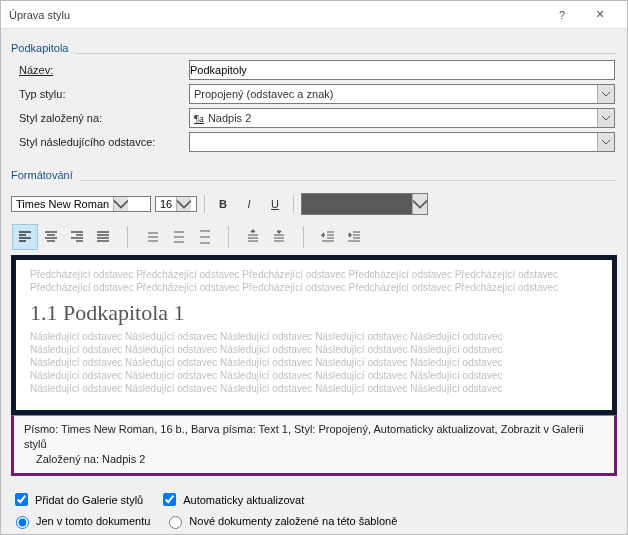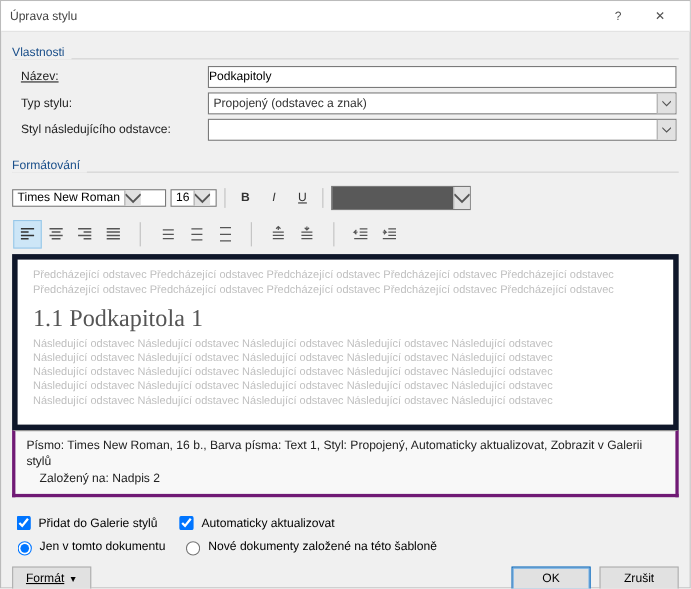--- a/index.html
+++ b/index.html
@@ -62,40 +62,56 @@
     <div class="tbtn">
         <span>?</span>
       </div>
     <div class="tbtn">
         <span>✕</span>
       </div>
   </div>
 
   <div class="body">
 
-    <div class="group-label"><span>Vlastnosti</span></div>
+    <div class="group-label"><span>Podkapitola</span></div>
     <div style="padding:0 2px 6px 8px;">
       <div class="row">
         <div class="lbl u">Název:</div>
         <div class="ctl"><input class="text" type="text" value="Podkapitoly" style=""></div>
       </div>
       <div class="row">
         <div class="lbl">Typ stylu:</div>
         <div class="ctl">
           <div class="combo">
             <div class="val">Propojený (odstavec a znak)</div>
             <div class="dd">
                 <svg viewBox="0 0 8 8">
                   <path d="M0 2 L4 6 L8 2" fill="none" stroke="#555"></path>
                 </svg>
               </div>
           </div>
         </div>
       </div>
       <div class="row">
+        <div class="lbl">Styl založený na:</div>
+        <div class="ctl">
+          <div class="combo">
+            <div class="val">
+              <span class="pilcrow" style="text-decoration:underline;color:#333;">¶a</span>
+              <span>Nadpis 2</span>
+            </div>
+            <div class="dd">
+                <svg viewBox="0 0 8 8">
+                  <path d="M0 2 L4 6 L8 2" fill="none" stroke="#555"></path>
+                </svg>
+              </div>
+          </div>
+        </div>
+      </div>
+      <div class="row">
         <div class="lbl">Styl následujícího odstavce:</div>
         <div class="ctl">
           <div class="combo">
             <div class="val"></div>
             <div class="dd">
                 <svg viewBox="0 0 8 8">
                   <path d="M0 2 L4 6 L8 2" fill="none" stroke="#555"></path>
                 </svg>
               </div>
           </div>

